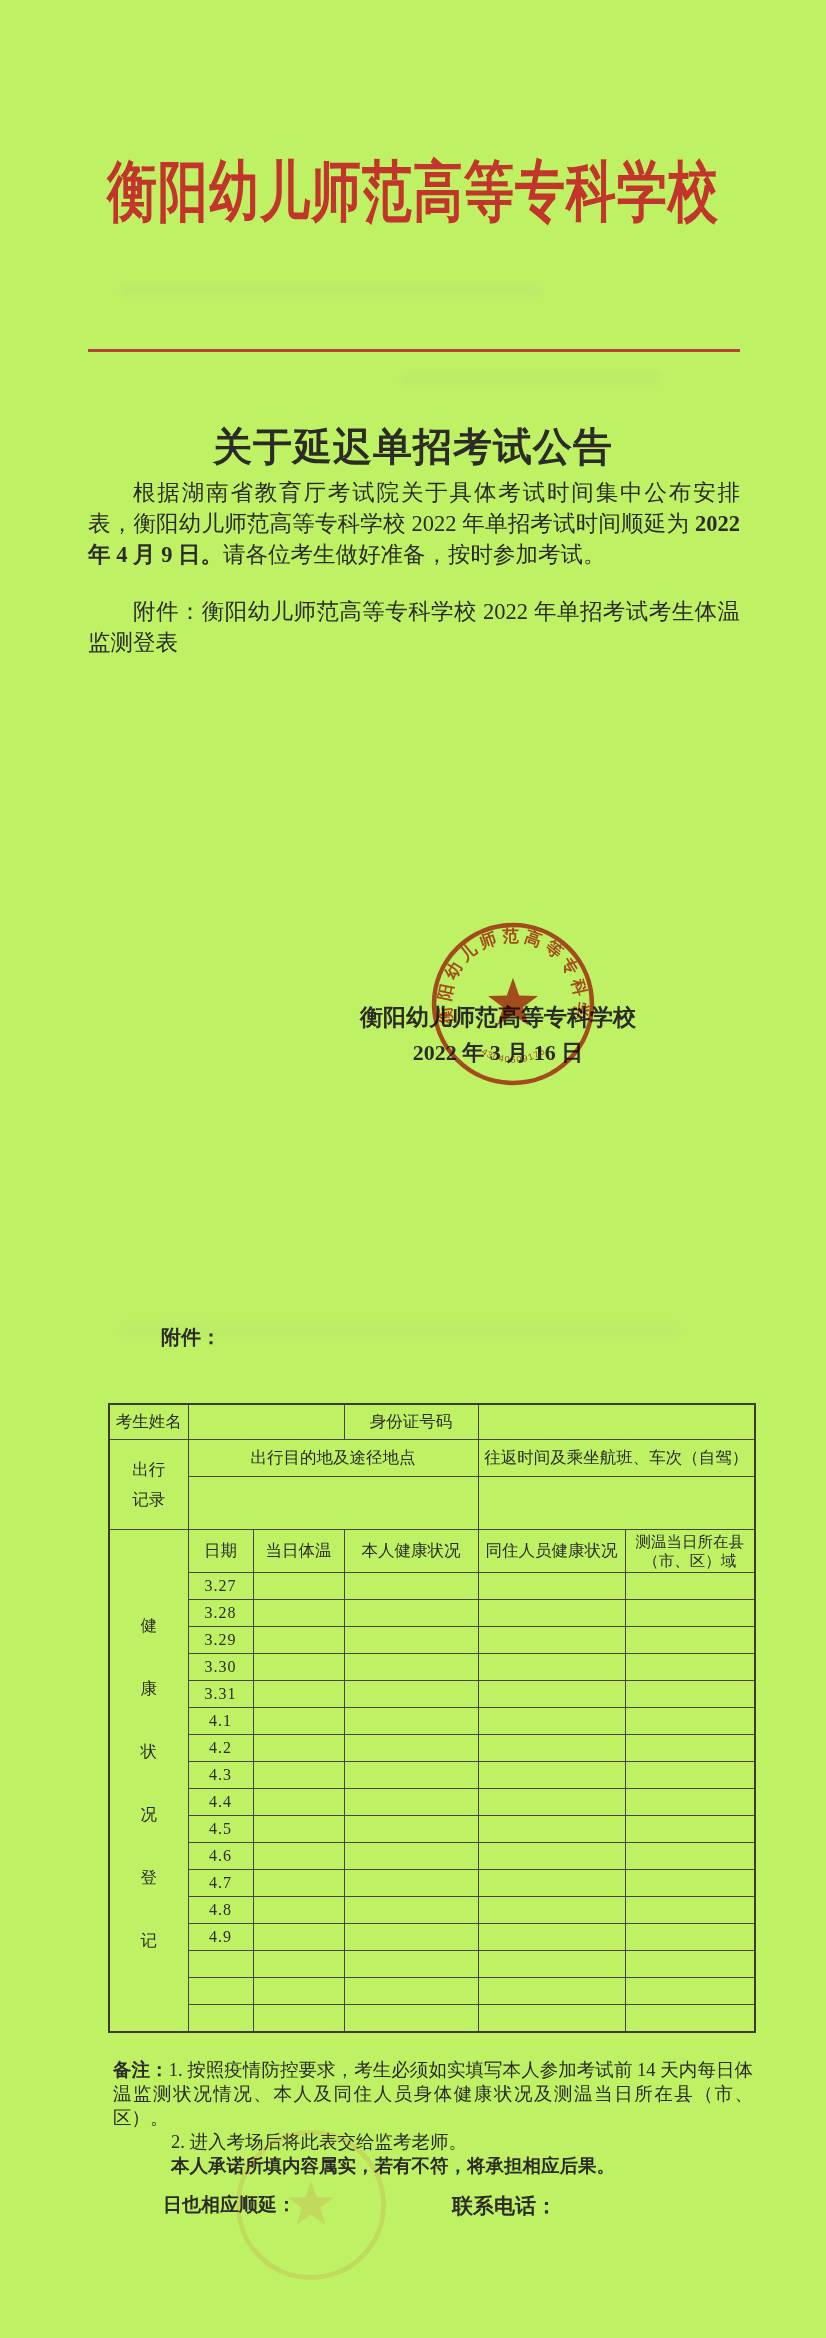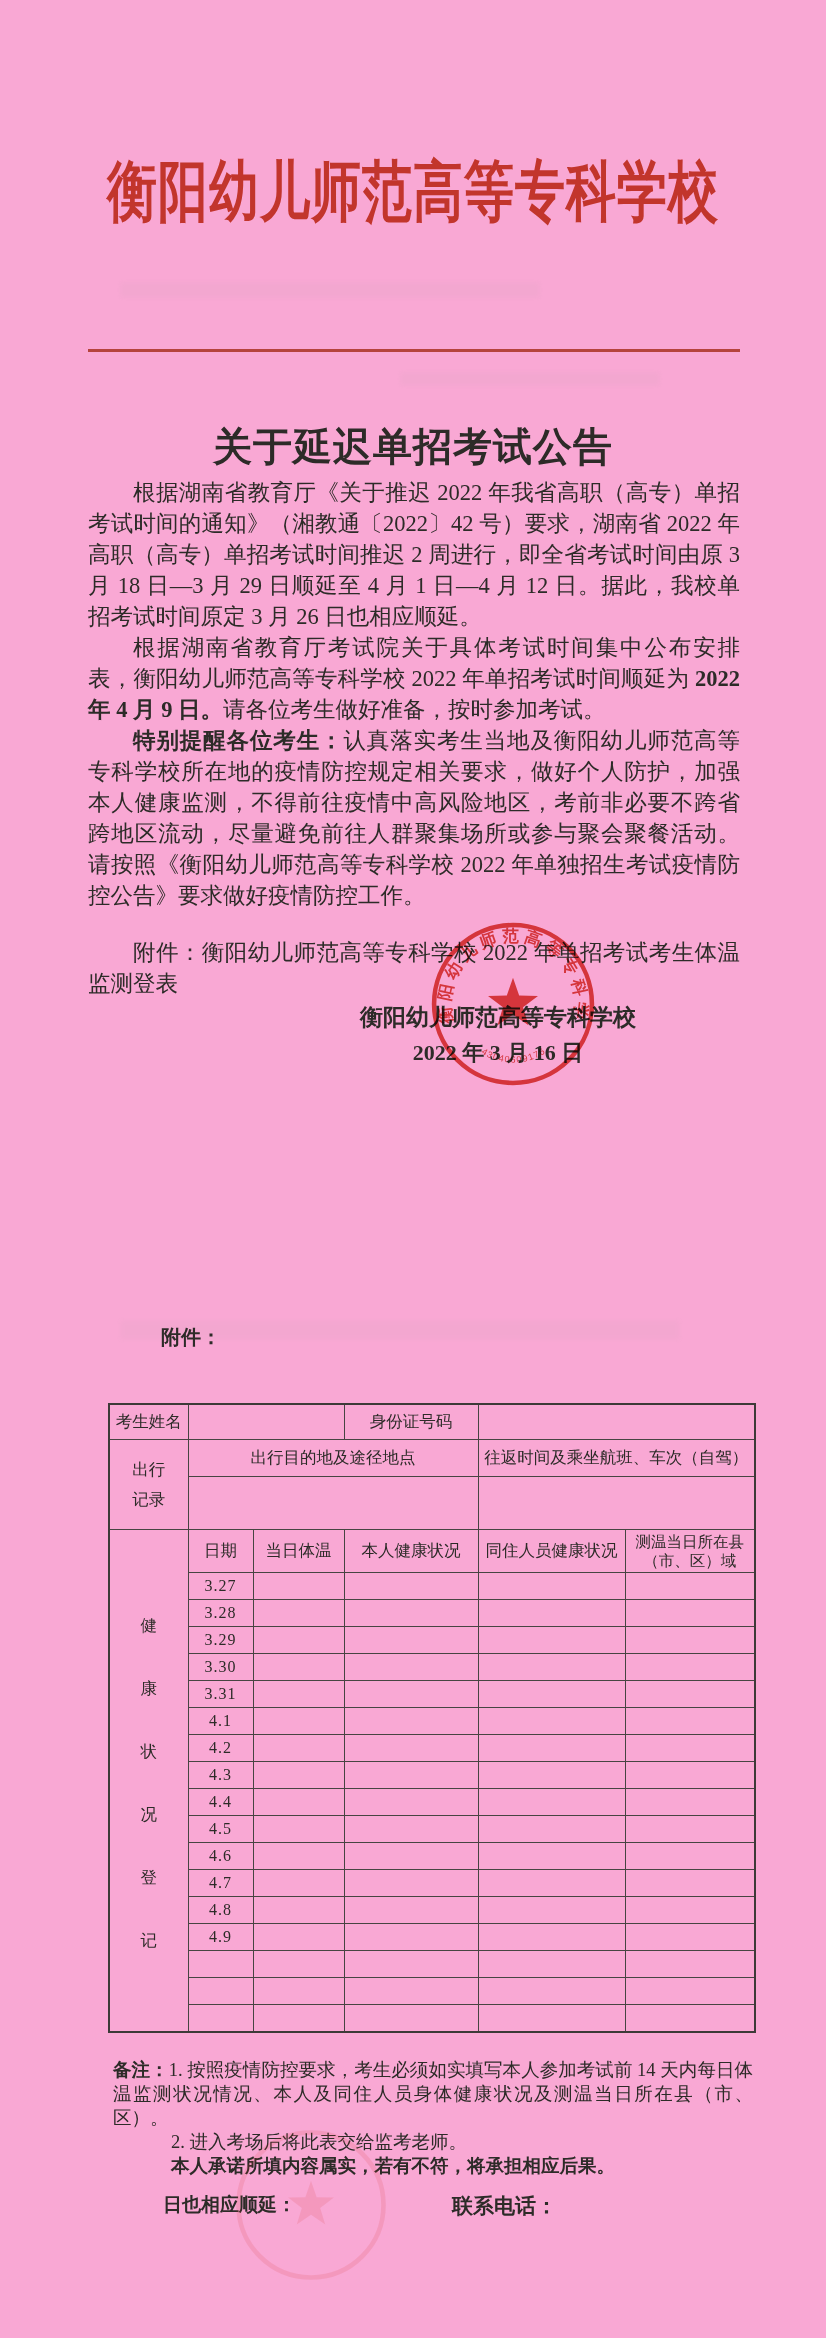--- a/index.html
+++ b/index.html
@@ -1,17 +1,17 @@
 <!DOCTYPE html>
 <html><head>
 <meta charset="utf-8">
 <style>
   html,body{margin:0;padding:0;}
   body{background:#fbfbf9;font-family:"Liberation Serif","DejaVu Serif",serif;}
-  .page{position:relative;width:826px;height:2338px;background:#f9a8d4;overflow:hidden;color:#2d2b28;}
+  .page{position:relative;width:826px;height:2338px;background:#bef264;overflow:hidden;color:#2d2b28;}
 
   
   .banner{position:absolute;top:148px;left:0;width:100%;text-align:center;
     color:#c2352c;font-size:50px;font-weight:bold;letter-spacing:1px;
     transform:scaleY(1.32);transform-origin:top center;white-space:nowrap;}
   .red-line{position:absolute;top:349px;left:88px;width:652px;height:3px;background:#b5433c;}
 
   
   .doc-title{position:absolute;top:420px;left:0;width:100%;text-align:center;
     font-size:39px;font-weight:bold;letter-spacing:1px;}
@@ -73,23 +73,21 @@
 
   <div class="bleed" style="left:120px;top:282px;width:420px;height:16px;"></div>
   <div class="bleed" style="left:400px;top:372px;width:260px;height:14px;"></div>
   <div class="bleed" style="left:120px;top:1320px;width:560px;height:20px;opacity:.05;"></div>
 
   <div class="banner">衡阳幼儿师范高等专科学校</div>
   <div class="red-line"></div>
 
   <div class="doc-title">关于延迟单招考试公告</div>
   <div class="notice-body">
-    <p><span>根据湖南省教育厅《关于推迟 2022 年我省高职（高专）单招考试时间的通知》（湘教通〔2022〕42 号）要求，湖南省 2022 年高职（高专）单招考试时间推迟 2 周进行，即全省考试时间由原 3 月 18 日—3 月 29 日顺延至 4 月 1 日—4 月 12 日。据此，我校单招考试时间原定 3 月 26 日也相应顺延。</span></p>
     <p><span>根据湖南省教育厅考试院关于具体考试时间集中公布安排表，衡阳幼儿师范高等专科学校 2022 年单招考试时间顺延为 </span><span class="b">2022 年 4 月 9 日。</span><span>请各位考生做好准备，按时参加考试。</span></p>
-    <p><span class="b">特别提醒各位考生：</span><span>认真落实考生当地及衡阳幼儿师范高等专科学校所在地的疫情防控规定相关要求，做好个人防护，加强本人健康监测，不得前往疫情中高风险地区，考前非必要不跨省跨地区流动，尽量避免前往人群聚集场所或参与聚会聚餐活动。请按照《衡阳幼儿师范高等专科学校 2022 年单独招生考试疫情防控公告》要求做好疫情防控工作。</span></p>
     <p class="attach-ref"><span>附件：衡阳幼儿师范高等专科学校 2022 年单招考试考生体温监测登表</span></p>
   </div>
 
   <div class="sig-block">
     <div class="sig-org">衡阳幼儿师范高等专科学校</div>
     <div class="sig-date">2022 年 3 月 16 日</div>
   </div>
 
   <svg class="seal" viewBox="0 0 170 170">
     <defs>

